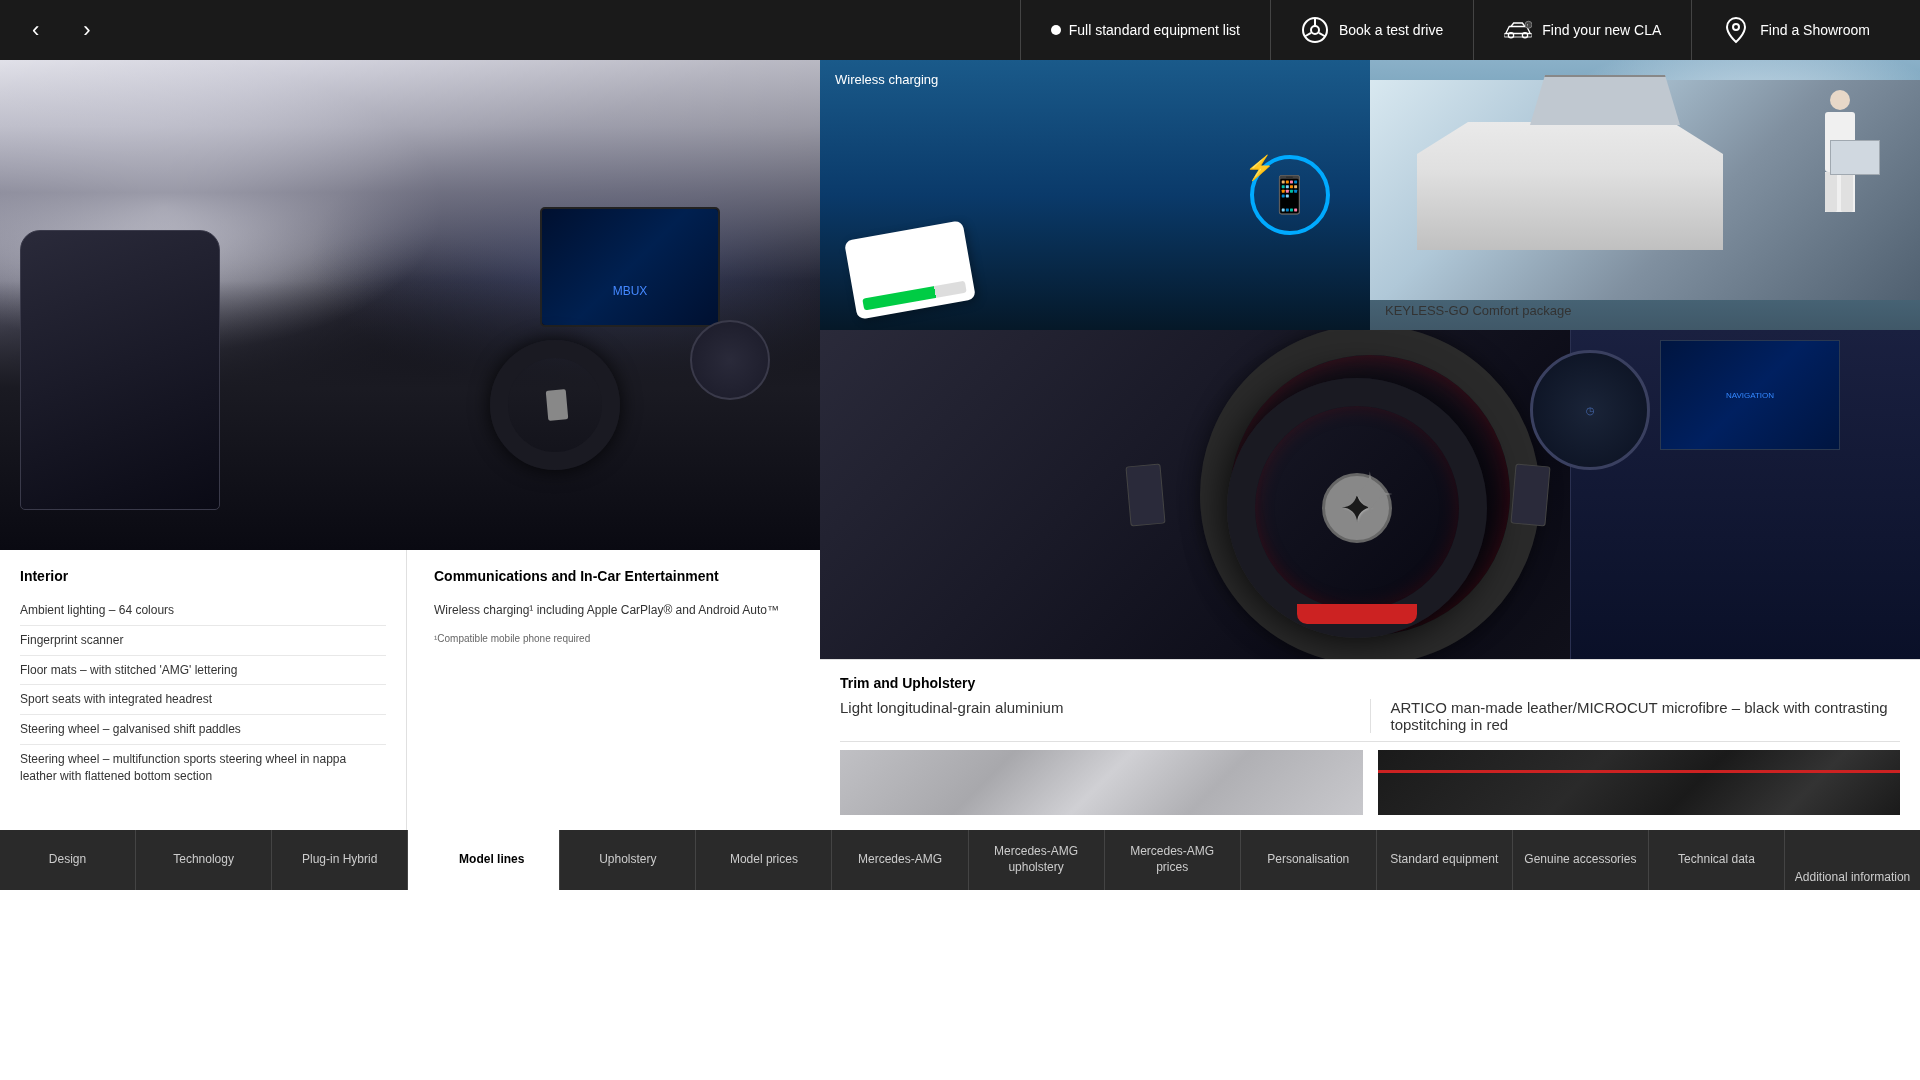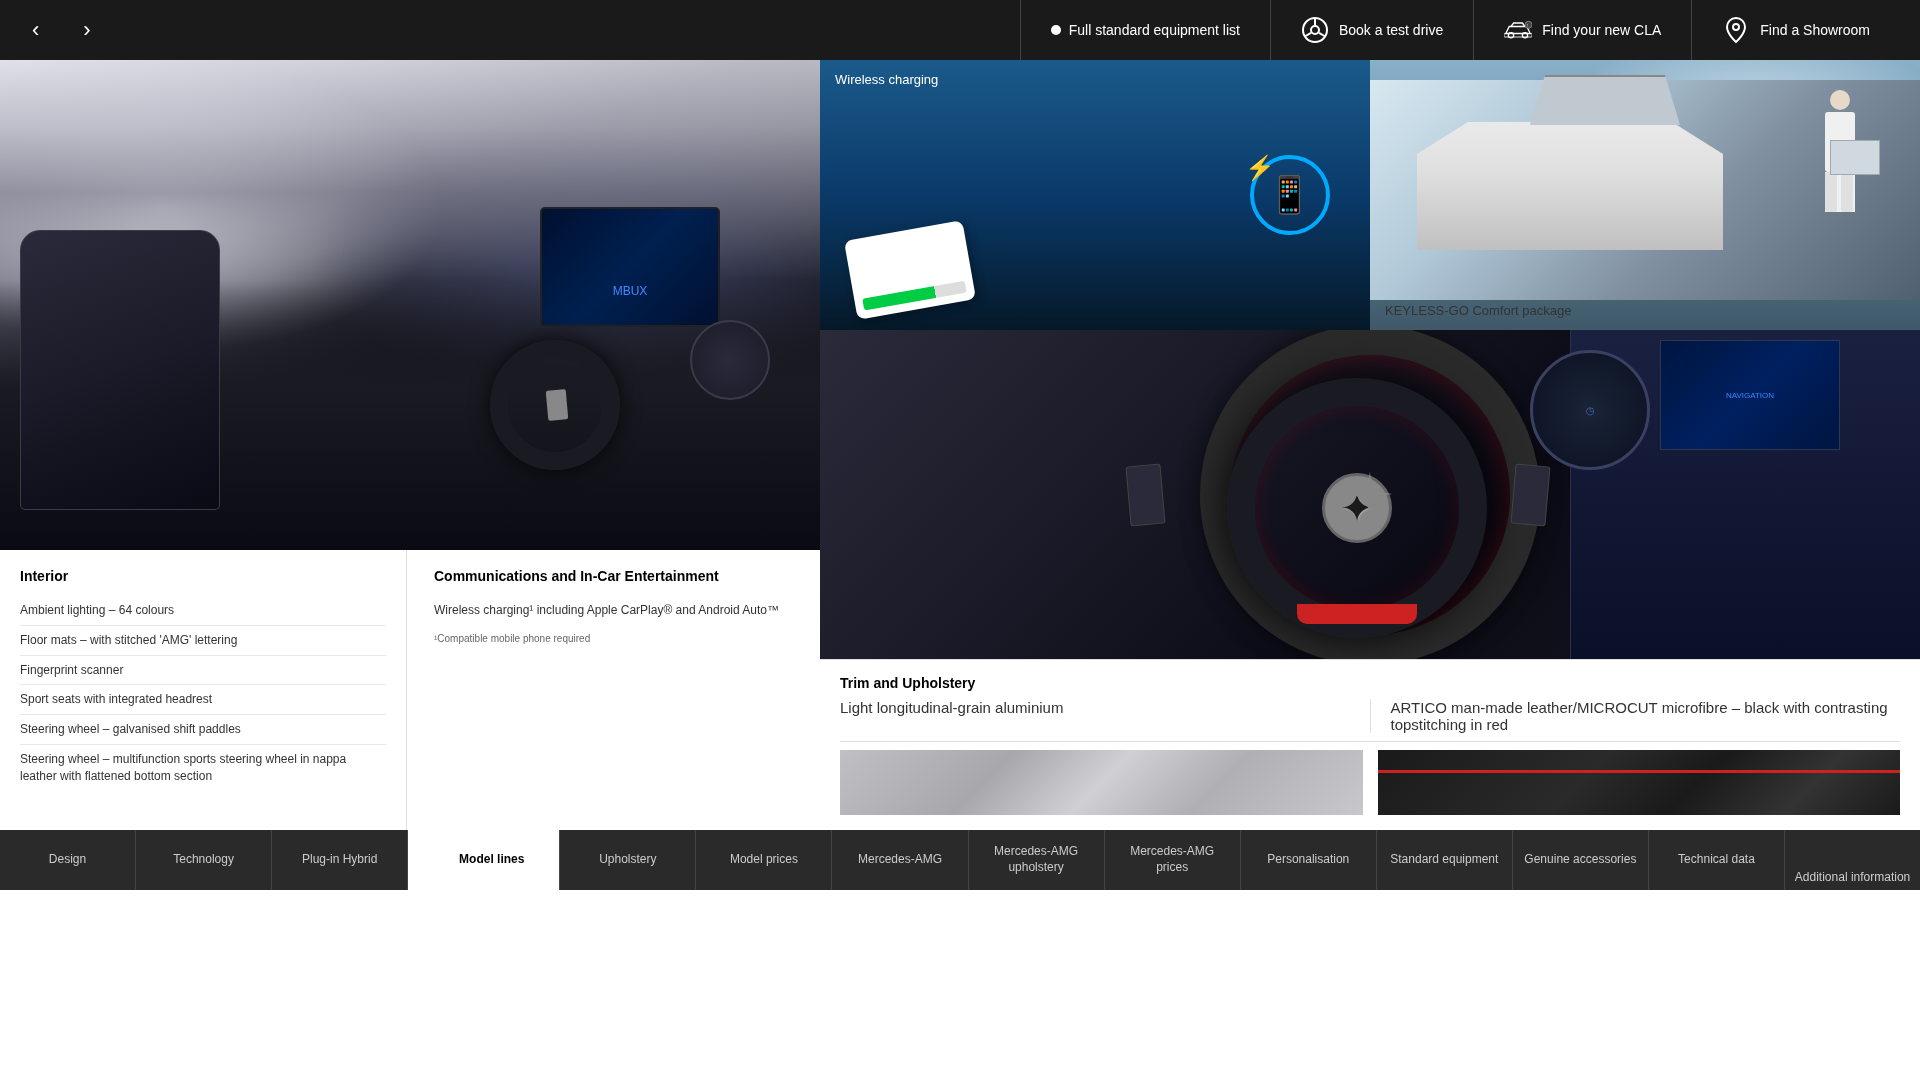--- a/index.html
+++ b/index.html
@@ -423,22 +423,22 @@
         <div style="position:absolute;bottom:150px;right:50px;width:80px;height:80px;border-radius:50%;background:radial-gradient(circle, #2a2a3a 0%, #1a1a28 100%);border:2px solid #3a3a4a;"></div>
       </div>
     </div>
 
     <div class="feature-boxes">
 
       <div class="feature-box">
         <h3>Interior</h3>
         <ul class="feature-list">
           <li>Ambient lighting – 64 colours</li>
+          <li>Fingerprint scanner</li>
           <li>Floor mats – with stitched 'AMG' lettering</li>
-          <li>Fingerprint scanner</li>
           <li>Sport seats with integrated headrest</li>
           <li>Steering wheel – galvanised shift paddles</li>
           <li>Steering wheel – multifunction sports steering wheel in nappa leather with flattened bottom section</li>
         </ul>
       </div>
 
       <div class="feature-box">
         <h3>Communications and In-Car Entertainment</h3>
         <ul class="feature-list">
           <li>Wireless charging¹ including Apple CarPlay® and Android Auto™</li>

